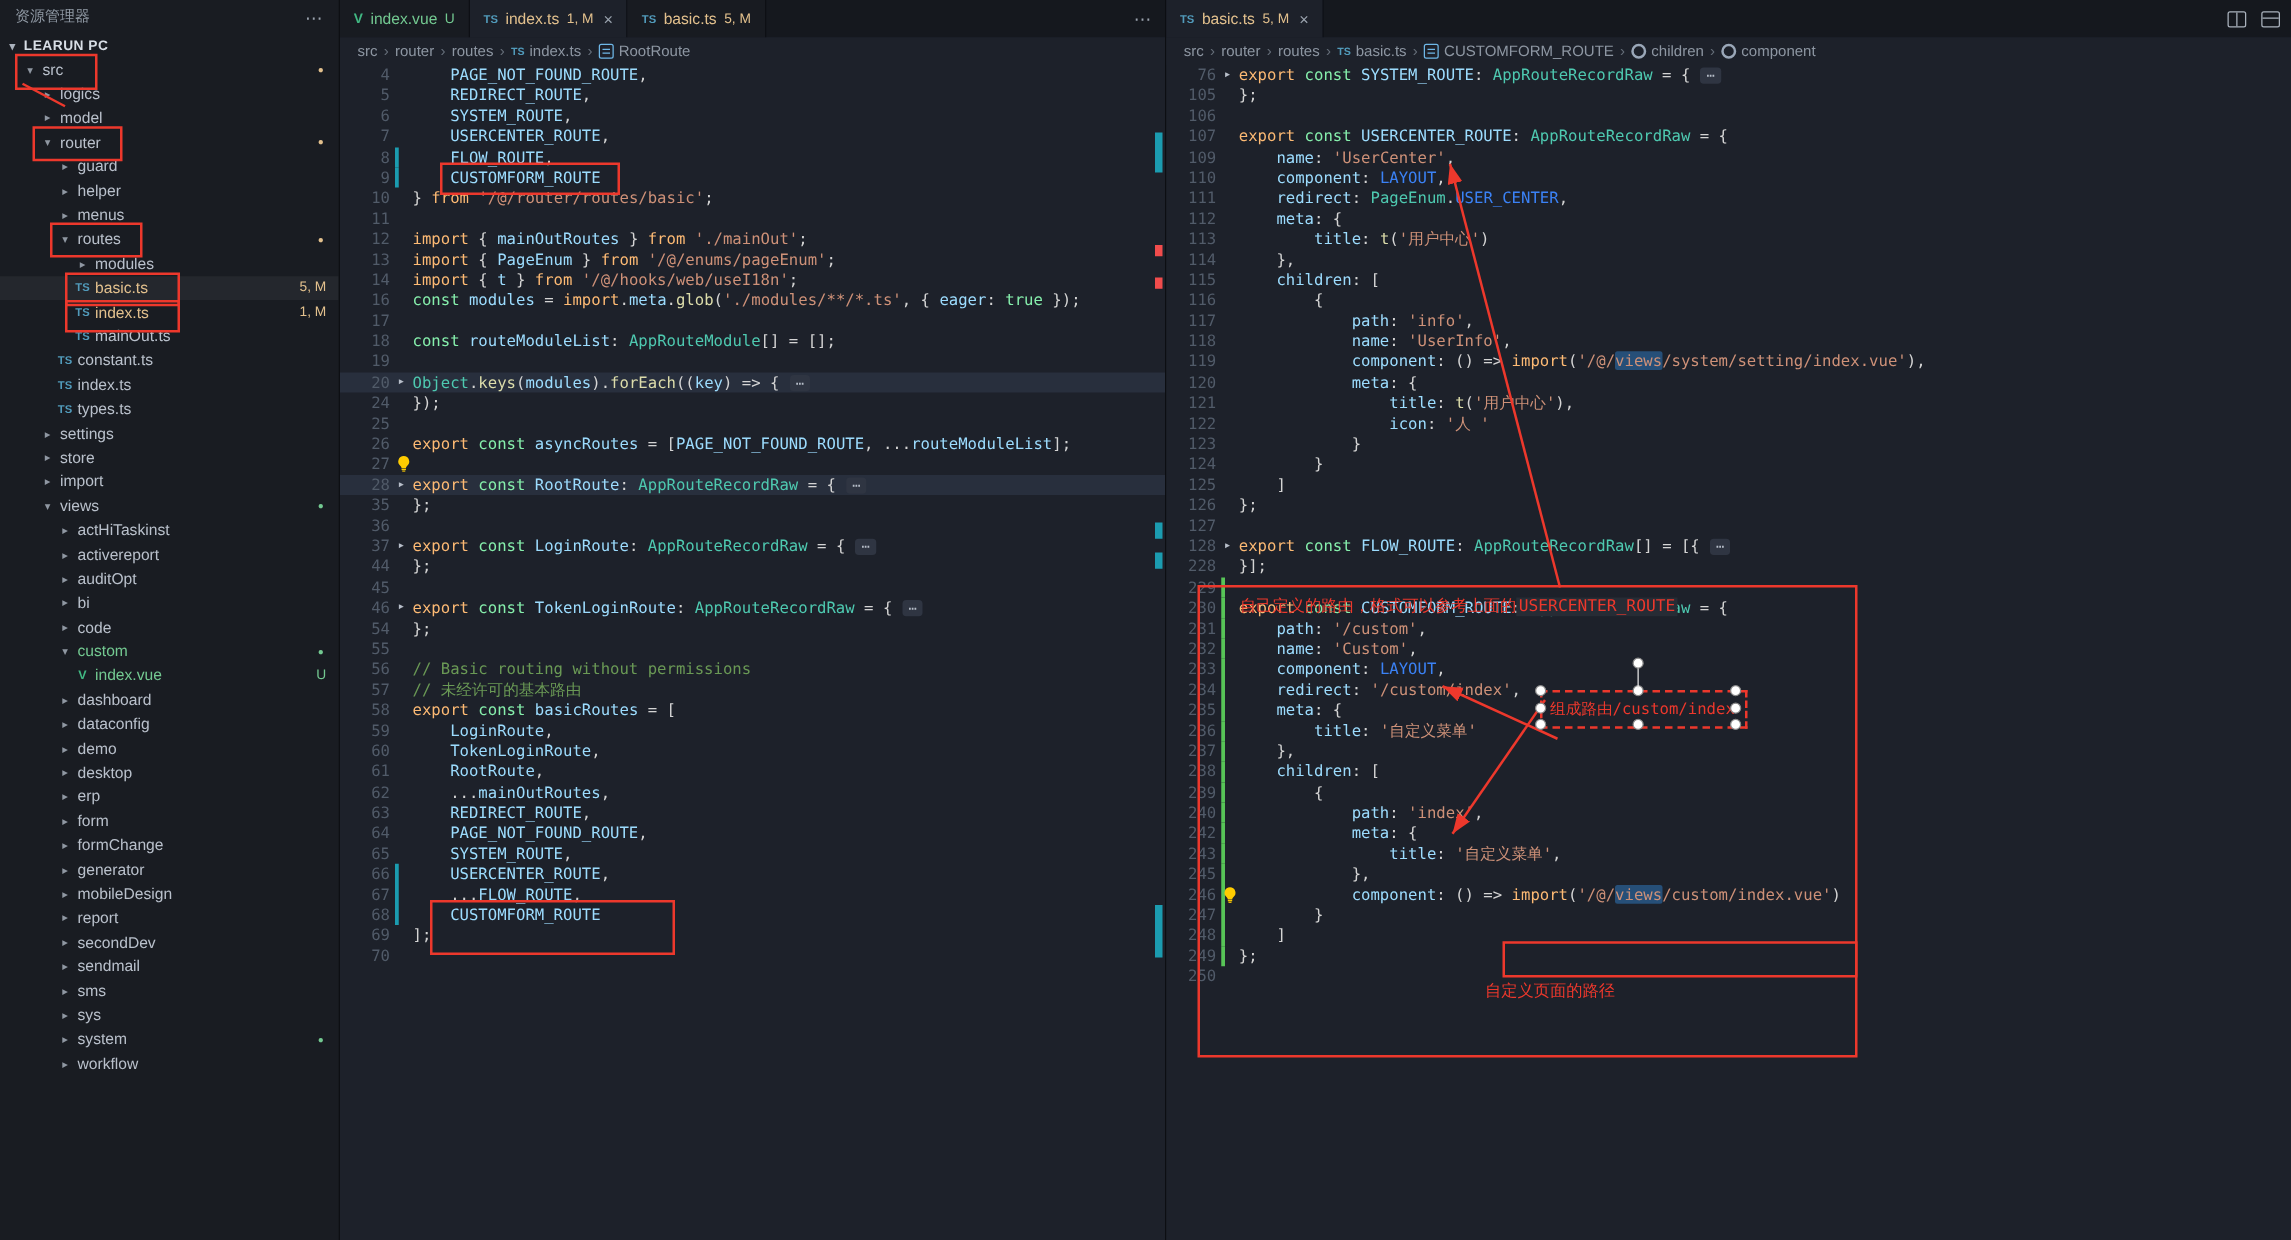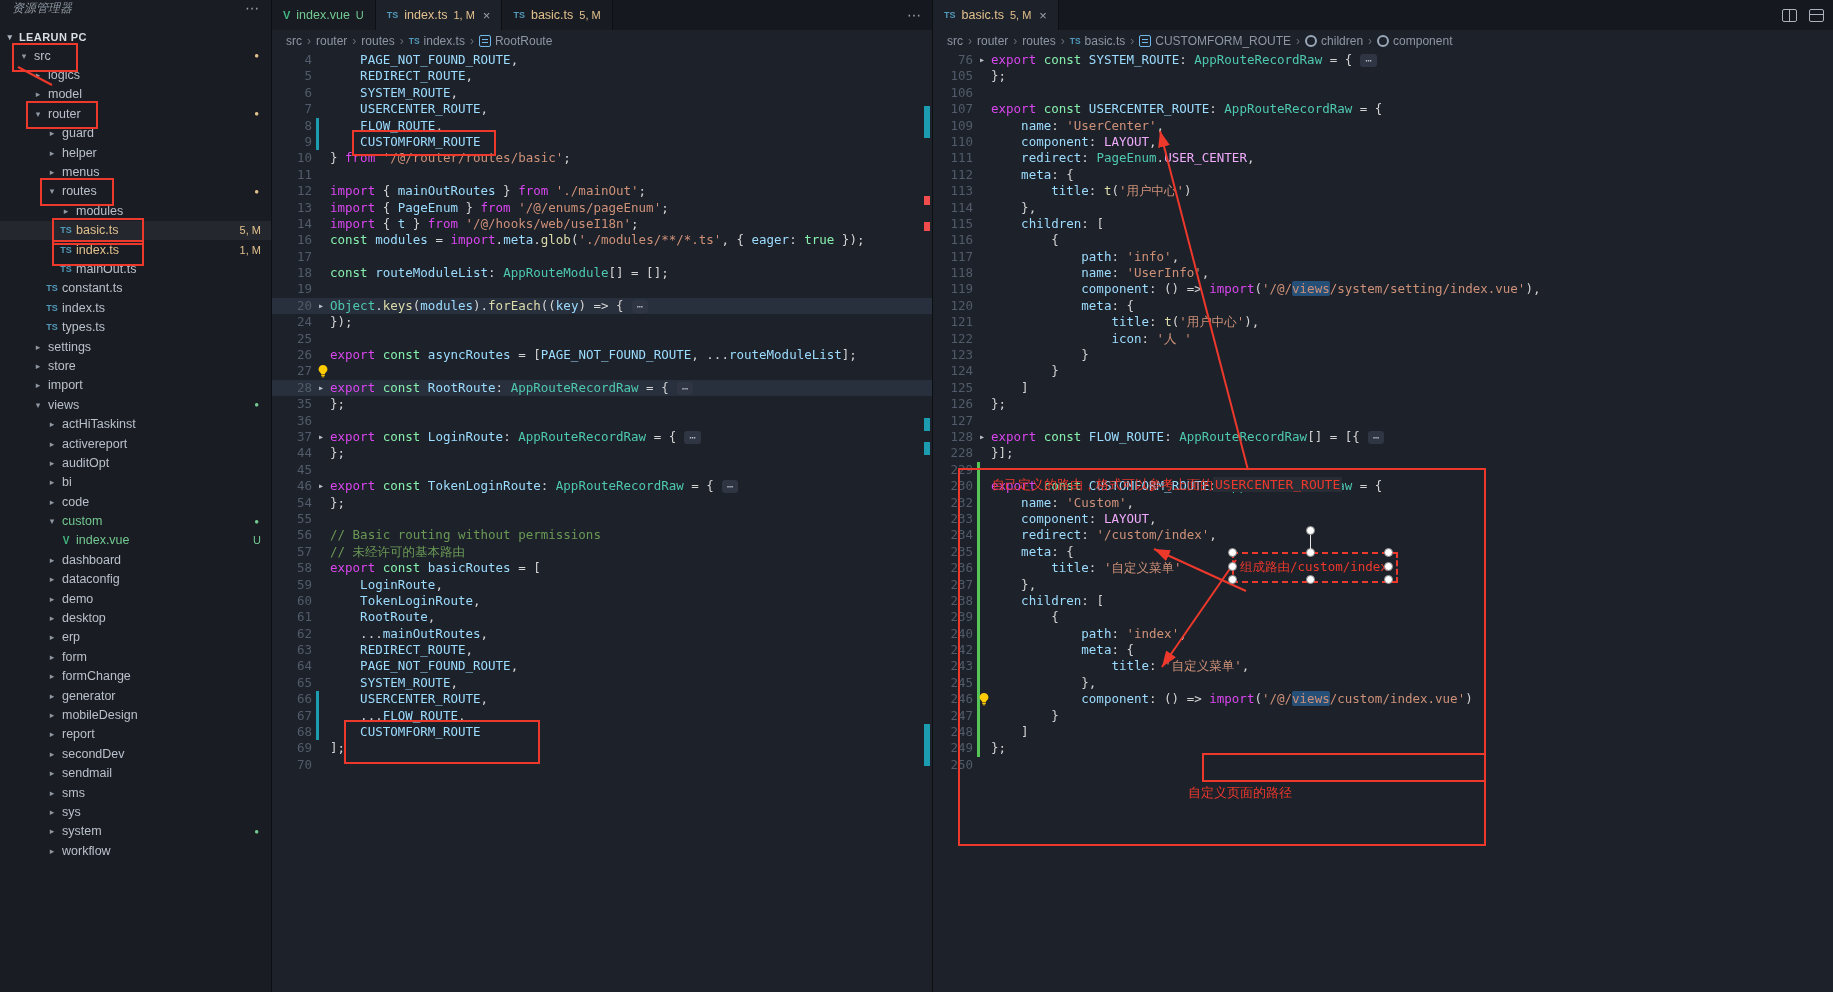--- a/index.html
+++ b/index.html
@@ -2,21 +2,21 @@
 <html><head>
 <meta charset="utf-8">
 <style>
   html,body{margin:0;padding:0;background:#101216;}
   body{width:1833px;height:992px;overflow:hidden;position:relative;
        font-family:"Liberation Sans",sans-serif;-webkit-font-smoothing:antialiased;}
   .app{display:flex;width:1833px;height:992px;background:#15171c;}
 
   
   .sidebar{width:271px;flex:none;background:#191c22;border-right:1px solid #0d0f13;display:flex;flex-direction:column;overflow:hidden;}
-  .sb-header{height:27px;flex:none;display:flex;align-items:flex-start;justify-content:space-between;padding:0 12px;color:#9099a4;font-size:12px;font-style:italic;}
+  .sb-header{height:27px;flex:none;display:flex;align-items:center;justify-content:space-between;padding:0 12px;color:#9099a4;font-size:12px;}
   .dots{color:#9aa2ad;font-size:14px;letter-spacing:1px;cursor:pointer;}
   .sb-root{height:19px;flex:none;display:flex;align-items:center;gap:3px;padding-left:4px;color:#d8dee6;font-size:11px;font-weight:bold;letter-spacing:.4px;}
   .sb-root .chev{font-size:9px;color:#aab2bd;width:12px;text-align:center;}
   .tree{flex:1;overflow:hidden;}
   .row{height:19.4px;display:flex;align-items:center;font-size:12.5px;color:#b9c0cb;white-space:nowrap;cursor:pointer;}
   .row.sel{background:rgba(255,255,255,0.05);}
   .row .slot{width:16px;flex:none;text-align:center;font-size:9px;color:#8f97a2;}
   .row .ts-ico{font-size:9px;font-weight:bold;color:#519aba;}
   .row .vue-ico{font-size:10px;font-weight:bold;color:#41b883;}
   .row .lbl{margin-left:2px;}
@@ -56,21 +56,21 @@
         font-family:"DejaVu Sans Mono",monospace;font-size:12.5px;color:#d4d4d4;}
   .line.hl{background:rgba(110,135,180,0.14);}
   .num{width:40px;flex:none;text-align:right;color:#515b69;}
   .fslot{width:18px;flex:none;text-align:center;font-size:10px;color:#b8bfca;}
   .codetxt{flex:none;}
   .chg{position:absolute;left:44px;top:0;bottom:0;width:3px;}
   .chg.m{background:#1b9cb0;}
   .chg.a{background:#57c457;}
   .folddots{margin-left:8px;background:#2f3542;color:#b6bdc8;border-radius:3px;padding:0 5px;font-size:11px;}
   .bulb{position:absolute;left:44px;top:1px;width:14px;height:14px;}
-  .t-k{color:#d946ef}.t-b{color:#86efac}.t-v{color:#9cdcfe}.t-cc{color:#f0abfc}
+  .t-k{color:#fdba74}.t-b{color:#86efac}.t-v{color:#9cdcfe}.t-cc{color:#3b82f6}
   .t-f{color:#dcdcaa}.t-t2{color:#4ec9b0}.t-s{color:#ce9178}
   .t-sh{color:#ce9178;background:#264f78;border-radius:2px}
   .t-c{color:#6a9955}.t-p{color:#d4d4d4}
 
   .ovr{position:absolute;top:30px;bottom:0;right:1px;width:7px;}
   .ovr span{position:absolute;left:0;width:6px;display:block;}
 
   
   .overlay{position:absolute;inset:0;z-index:40;pointer-events:none;}
   .ann-box{position:absolute;border:2px solid #ed382c;}
@@ -452,20 +452,21 @@
         <div class="line"><span class="num">122</span><span class="fslot"></span><span class="codetxt"><span class="t-p">                </span><span class="t-v">icon</span><span class="t-p">: </span><span class="t-s">'人 '</span></span></div>
         <div class="line"><span class="num">123</span><span class="fslot"></span><span class="codetxt"><span class="t-p">            }</span></span></div>
         <div class="line"><span class="num">124</span><span class="fslot"></span><span class="codetxt"><span class="t-p">        }</span></span></div>
         <div class="line"><span class="num">125</span><span class="fslot"></span><span class="codetxt"><span class="t-p">    ]</span></span></div>
         <div class="line"><span class="num">126</span><span class="fslot"></span><span class="codetxt"><span class="t-p">};</span></span></div>
         <div class="line"><span class="num">127</span><span class="fslot"></span><span class="codetxt"></span></div>
         <div class="line"><span class="num">128</span><span class="fslot">▸</span><span class="codetxt"><span class="t-k">export</span><span class="t-p"> </span><span class="t-b">const</span><span class="t-p"> </span><span class="t-v">FLOW_ROUTE</span><span class="t-p">: </span><span class="t-t2">AppRouteRecordRaw</span><span class="t-p">[] = [{</span><span class="folddots">⋯</span></span></div>
         <div class="line"><span class="num">228</span><span class="fslot"></span><span class="codetxt"><span class="t-p">}];</span></span></div>
         <div class="line"><span class="chg a"></span><span class="num">229</span><span class="fslot"></span><span class="codetxt"></span></div>
         <div class="line"><span class="chg a"></span><span class="num">230</span><span class="fslot"></span><span class="codetxt"><span class="t-k">export</span><span class="t-p"> </span><span class="t-b">const</span><span class="t-p"> </span><span class="t-v">CUSTOMFORM_ROUTE</span><span class="t-p">: </span><span class="t-t2">AppRouteRecordRaw</span><span class="t-p"> = {</span></span></div>
+        <div class="line"><span class="chg a"></span><span class="num">231</span><span class="fslot"></span><span class="codetxt"><span class="t-p">    </span><span class="t-v">path</span><span class="t-p">: </span><span class="t-s">'/custom'</span><span class="t-p">,</span></span></div>
         <div class="line"><span class="chg a"></span><span class="num">232</span><span class="fslot"></span><span class="codetxt"><span class="t-p">    </span><span class="t-v">name</span><span class="t-p">: </span><span class="t-s">'Custom'</span><span class="t-p">,</span></span></div>
         <div class="line"><span class="chg a"></span><span class="num">233</span><span class="fslot"></span><span class="codetxt"><span class="t-p">    </span><span class="t-v">component</span><span class="t-p">: </span><span class="t-cc">LAYOUT</span><span class="t-p">,</span></span></div>
         <div class="line"><span class="chg a"></span><span class="num">234</span><span class="fslot"></span><span class="codetxt"><span class="t-p">    </span><span class="t-v">redirect</span><span class="t-p">: </span><span class="t-s">'/custom/index'</span><span class="t-p">,</span></span></div>
         <div class="line"><span class="chg a"></span><span class="num">235</span><span class="fslot"></span><span class="codetxt"><span class="t-p">    </span><span class="t-v">meta</span><span class="t-p">: {</span></span></div>
         <div class="line"><span class="chg a"></span><span class="num">236</span><span class="fslot"></span><span class="codetxt"><span class="t-p">        </span><span class="t-v">title</span><span class="t-p">: </span><span class="t-s">'自定义菜单'</span></span></div>
         <div class="line"><span class="chg a"></span><span class="num">237</span><span class="fslot"></span><span class="codetxt"><span class="t-p">    },</span></span></div>
         <div class="line"><span class="chg a"></span><span class="num">238</span><span class="fslot"></span><span class="codetxt"><span class="t-p">    </span><span class="t-v">children</span><span class="t-p">: [</span></span></div>
         <div class="line"><span class="chg a"></span><span class="num">239</span><span class="fslot"></span><span class="codetxt"><span class="t-p">        {</span></span></div>
         <div class="line"><span class="chg a"></span><span class="num">240</span><span class="fslot"></span><span class="codetxt"><span class="t-p">            </span><span class="t-v">path</span><span class="t-p">: </span><span class="t-s">'index'</span><span class="t-p">,</span></span></div>
         <div class="line"><span class="chg a"></span><span class="num">242</span><span class="fslot"></span><span class="codetxt"><span class="t-p">            </span><span class="t-v">meta</span><span class="t-p">: {</span></span></div>

